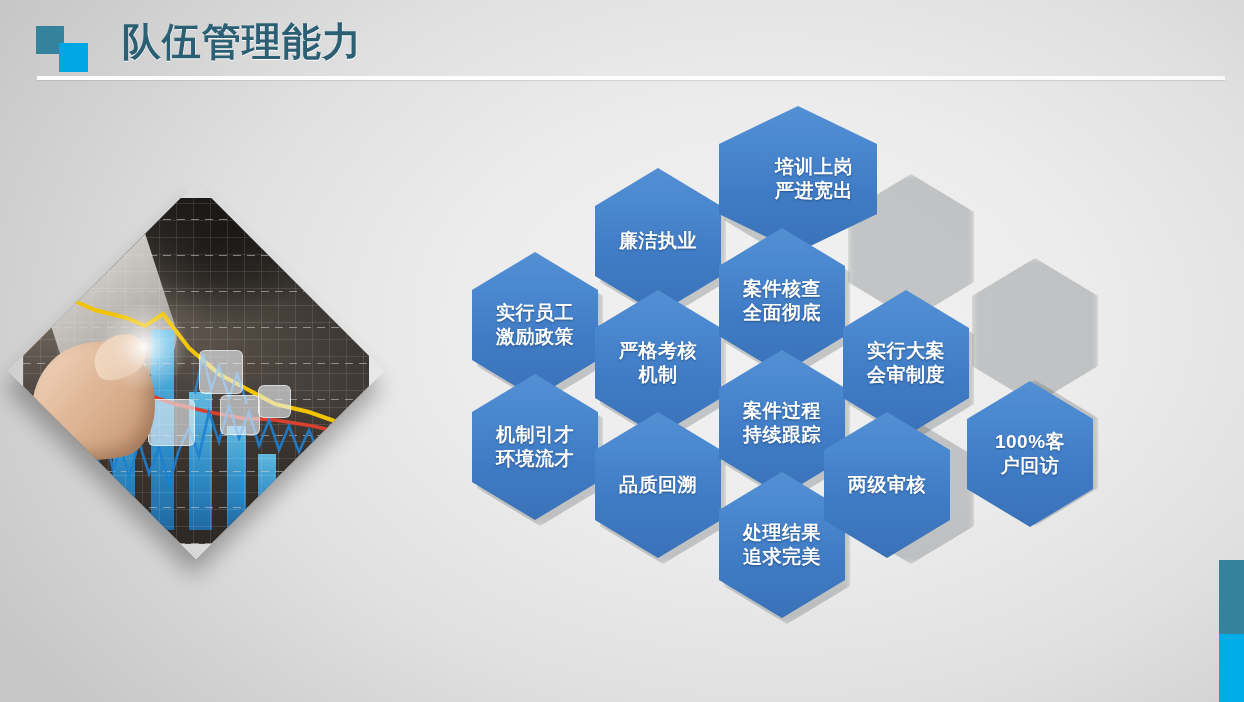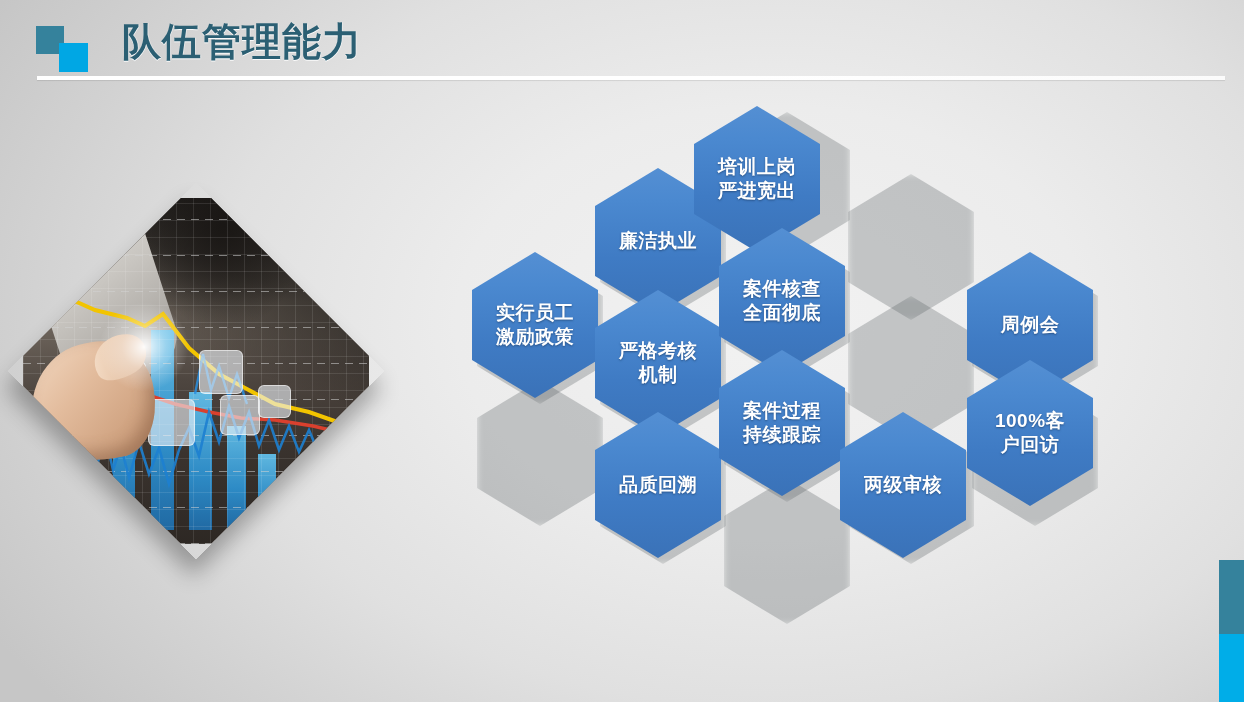--- a/index.html
+++ b/index.html
@@ -182,49 +182,58 @@
       <div class="hex-sh" style="left: 724px; top: 478px;"></div>
       <div class="hex-sh" style="left: 848px; top: 174px;"></div>
       <div class="hex-sh" style="left: 848px; top: 296px;"></div>
       <div class="hex-sh" style="left: 848px; top: 418px;"></div>
       <div class="hex-sh" style="left: 972px; top: 258px;"></div>
       <div class="hex-sh" style="left: 972px; top: 380px;"></div>
       <div class="hex" style="left: 472px; top: 252px;">
         <div class="hex-label">实行员工
 激励政策</div>
       </div>
+      <div class="hex" style="left: 472px; top: 374px;">
+        <div class="hex-label">机制引才
+环境流才</div>
+      </div>
       <div class="hex" style="left: 595px; top: 168px;">
         <div class="hex-label">廉洁执业</div>
       </div>
       <div class="hex" style="left: 595px; top: 290px;">
         <div class="hex-label">严格考核
 机制</div>
       </div>
       <div class="hex" style="left: 595px; top: 412px;">
         <div class="hex-label">品质回溯</div>
       </div>
-      <div class="hex" style="left: 694px; top: 106px;">
+      <div class="hex" style="left: 719px; top: 106px; padding-left: 32px;">
         <div class="hex-label">培训上岗
 严进宽出</div>
       </div>
       <div class="hex" style="left: 719px; top: 228px; font-family: Liberation Serif, serif;">
         <div class="hex-label">案件核查
 全面彻底</div>
       </div>
       <div class="hex" style="left: 719px; top: 350px; font-family: Liberation Serif, serif;">
         <div class="hex-label">案件过程
 持续跟踪</div>
       </div>
-      <div class="hex" style="left: 824px; top: 412px; margin-left: 16px;">
+      <div class="hex" style="left: 719px; top: 472px;">
+        <div class="hex-label">处理结果
+追求完美</div>
+      </div>
+      <div class="hex" style="left: 843px; top: 290px;">
+        <div class="hex-label">实行大案
+会审制度</div>
+      </div>
+      <div class="hex" style="left: 824px; top: 412px;">
         <div class="hex-label">两级审核</div>
       </div>
-      <div class="hex" style="left: 967px; top: 252px;">
-        <div class="hex-label">周例会</div>
-      </div>
-      <div class="hex" style="left: 967px; top: 360px;">
+      <div class="hex" style="left: 967px; top: 381px;">
         <div class="hex-label">100%客
 户回访</div>
       </div>
     </div>
 
   <div id="acc-teal"></div>
   <div id="acc-cyan"></div>
 
 </div>
 

